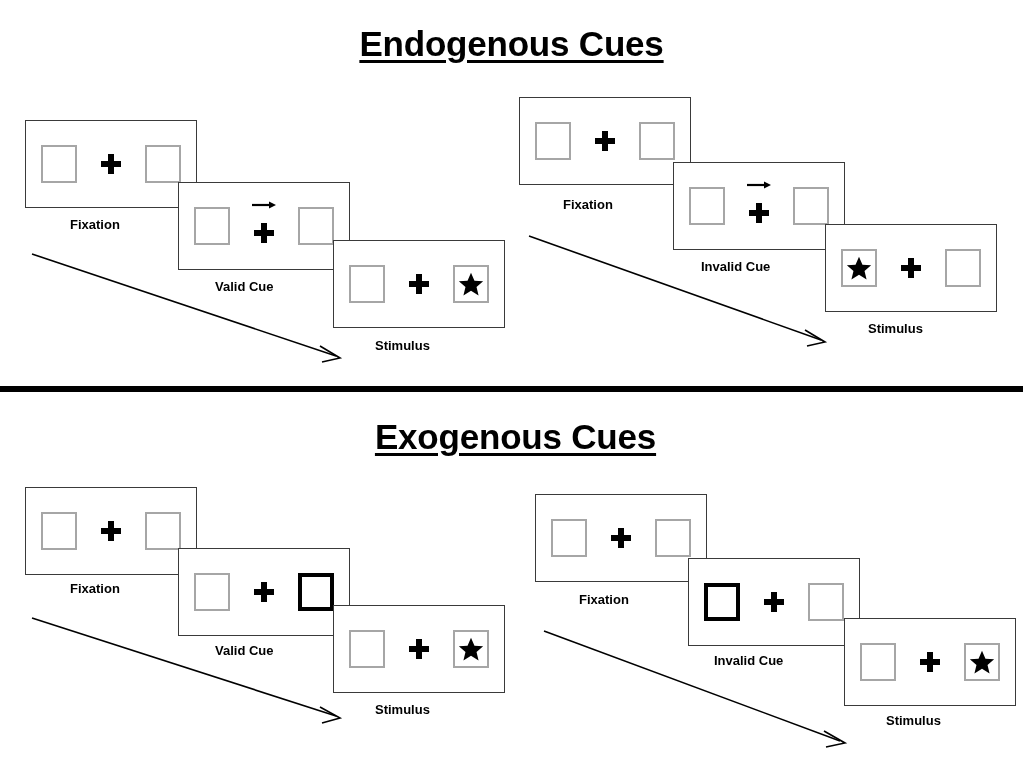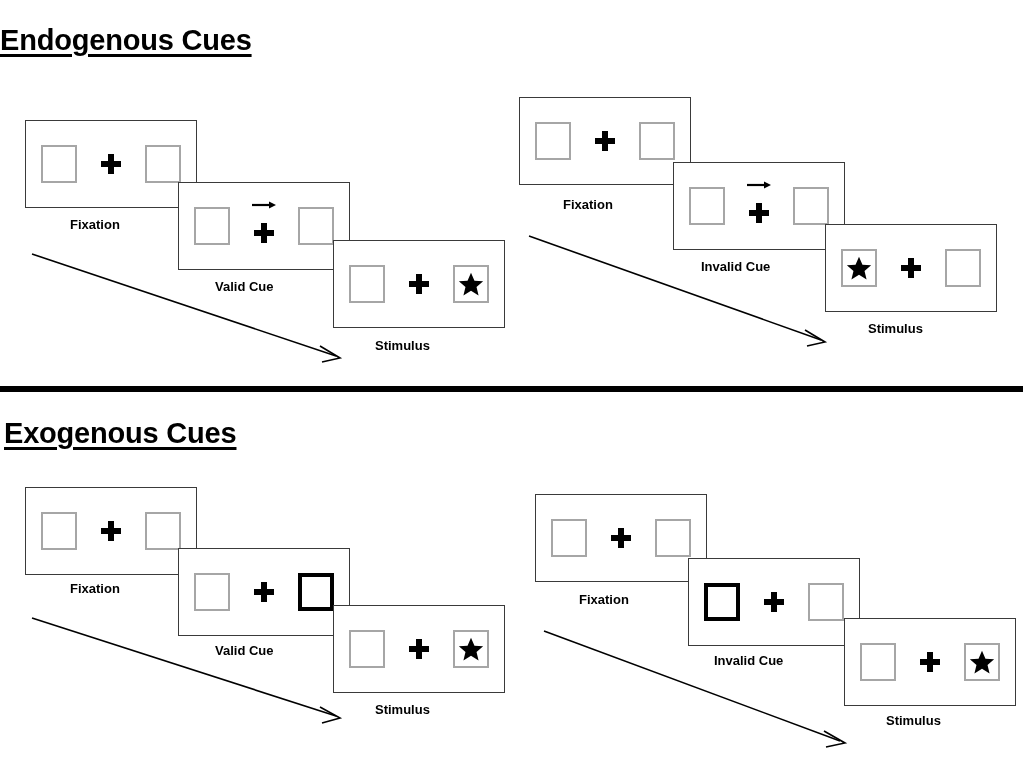--- a/index.html
+++ b/index.html
@@ -13,23 +13,23 @@
     position: relative;
     overflow: hidden;
     font-family: "Liberation Sans", sans-serif;
     color: #000000;
   }
 
   
   .section-title {
     position: absolute;
     width: 100%;
-    text-align: left;
+    text-align: center;
     font-weight: bold;
-    font-size: 29px;
+    font-size: 35px;
     letter-spacing: -0.2px;
     text-decoration: underline;
     text-underline-offset: 4px;
     text-decoration-thickness: 3px;
   }
   #title-endogenous { top: 24px; left: 0; }
   #title-exogenous  { top: 417px; left: 4px; }
 
   
   .divider {

